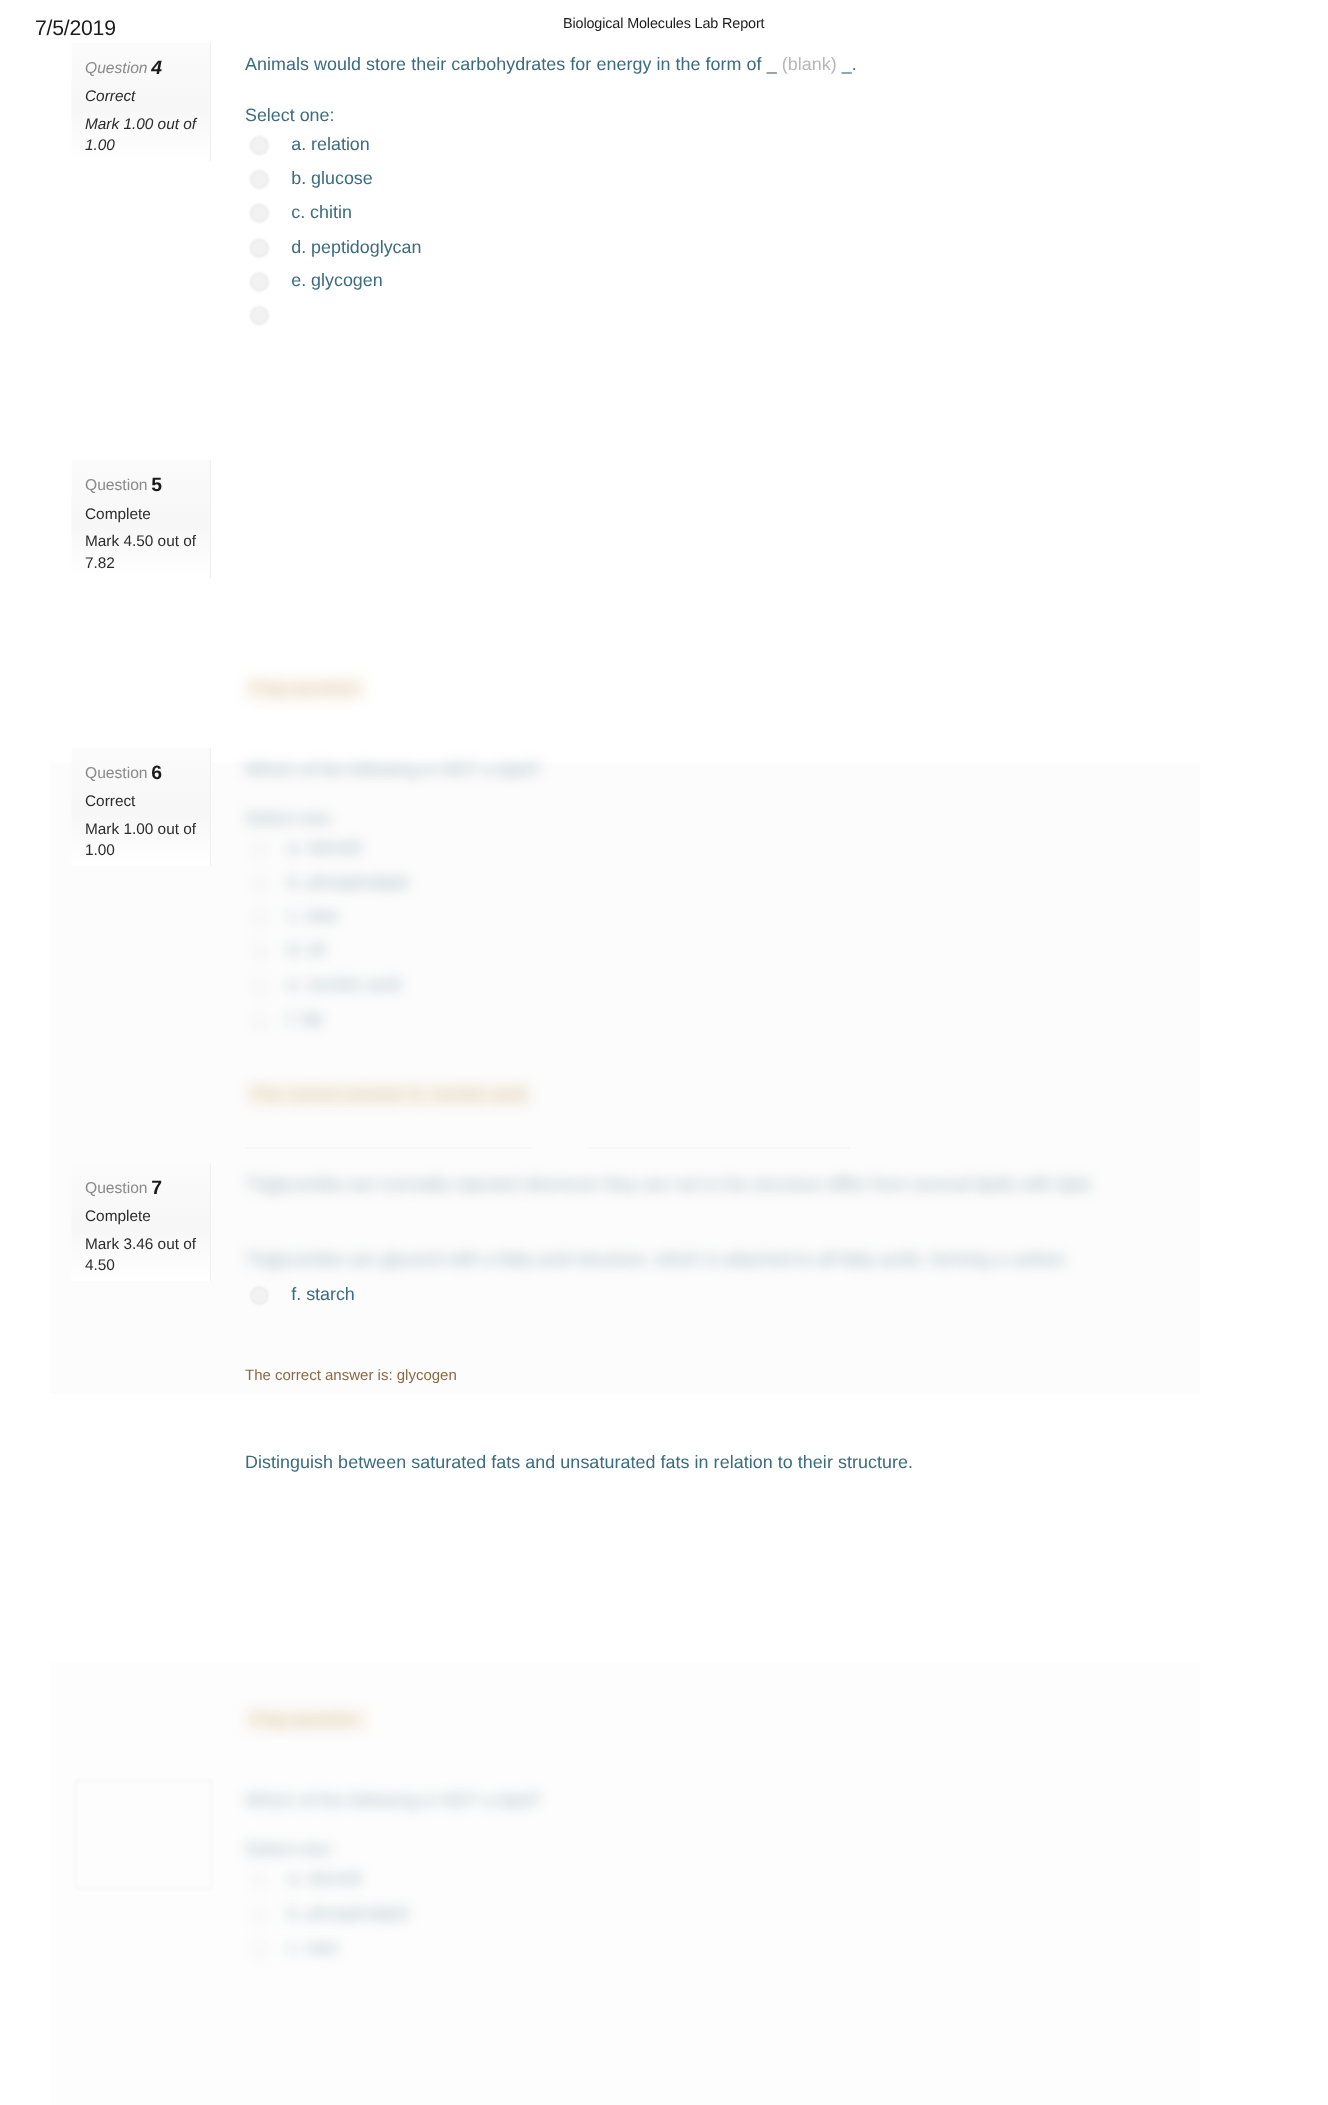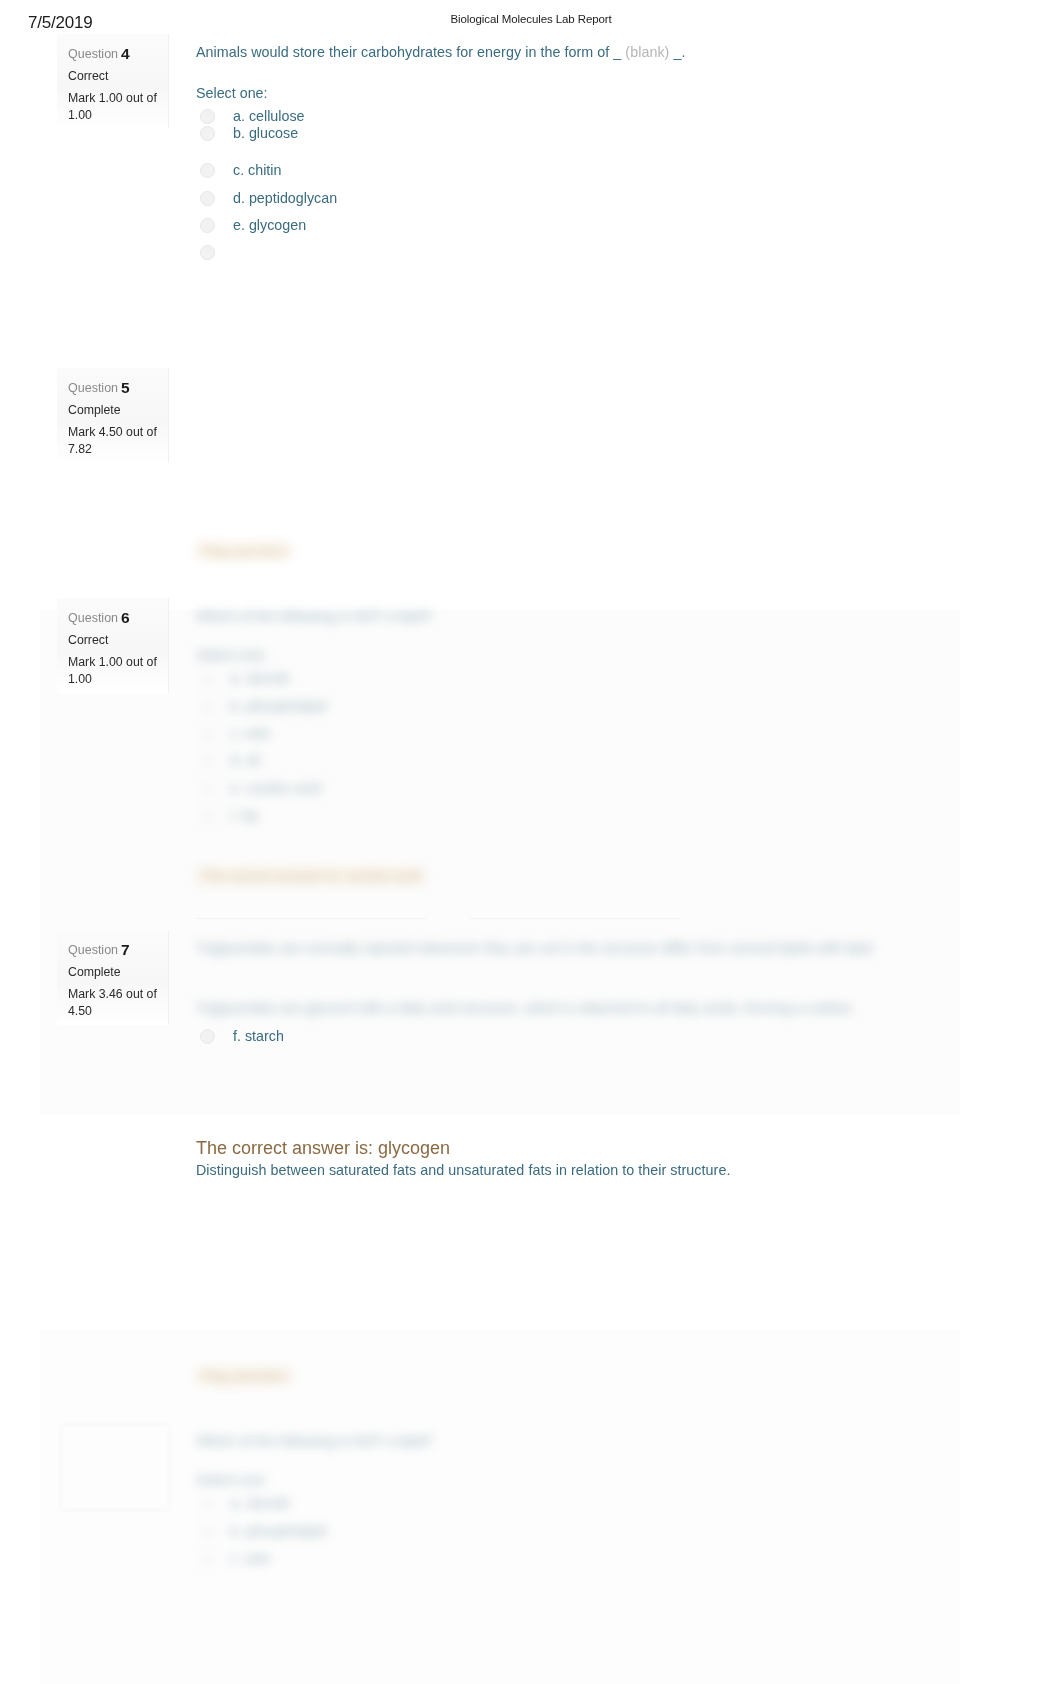--- a/index.html
+++ b/index.html
@@ -119,24 +119,23 @@
     position: absolute;
     left: 37px;
     top: 0;
     font-size: 14.3px;
     line-height: 20px;
     color: #3a6b80;
   }
 
   .feedback {
     position: absolute;
-    font-size: 18px;
+    font-size: 12px;
     line-height: 20px;
     color: #8a6a43;
-    margin-top: 48px;
   }
 
   
   .blurred {
     position: absolute;
     filter: blur(4.2px);
     -webkit-filter: blur(4.2px);
     opacity: 0.55;
     pointer-events: none;
   }
@@ -181,41 +180,41 @@
 </head>
 <body>
 
 <div class="print-header">
   <div class="print-date">7/5/2019</div>
   <div class="print-title">Biological Molecules Lab Report</div>
 </div>
 
 <div class="panel-shade" style="left:40px; top:610px; width:920px; height:505px; background:#fcfcfc;"></div>
 
-<div class="qinfo" style="left:57px; top:34px; height:95px;">
+<div class="qinfo" style="left:57px; top:34px; height:95px;font-style:italic;">
   <div class="qinfo-number">
     <span>Question</span><b>4</b>
   </div>
   <div class="qinfo-state">Correct</div>
   <div class="qinfo-grade">Mark 1.00 out of 1.00</div>
 </div>
 
 <div class="qtext" style="left:196px; top:42px; width:740px;">
   <span>Animals would store their carbohydrates for energy in the form of _</span>
   <span class="blank">(blank)</span>
   <span>_.</span>
 </div>
 
 <div class="select-one" style="left:196px; top:83px;">Select one:</div>
 
 <div class="answer-row" style="top:106px;">
   <span class="radio"></span>
-  <span class="answer-label">a. cellulose</span>
-</div>
-<div class="answer-row" style="top:123px;">
+  <span class="answer-label">a. relation</span>
+</div>
+<div class="answer-row" style="top:133px;">
   <span class="radio"></span>
   <span class="answer-label">b. glucose</span>
 </div>
 <div class="answer-row" style="top:160px;">
   <span class="radio"></span>
   <span class="answer-label">c. chitin</span>
 </div>
 <div class="answer-row" style="top:188px;">
   <span class="radio"></span>
   <span class="answer-label">d. peptidoglycan</span>

